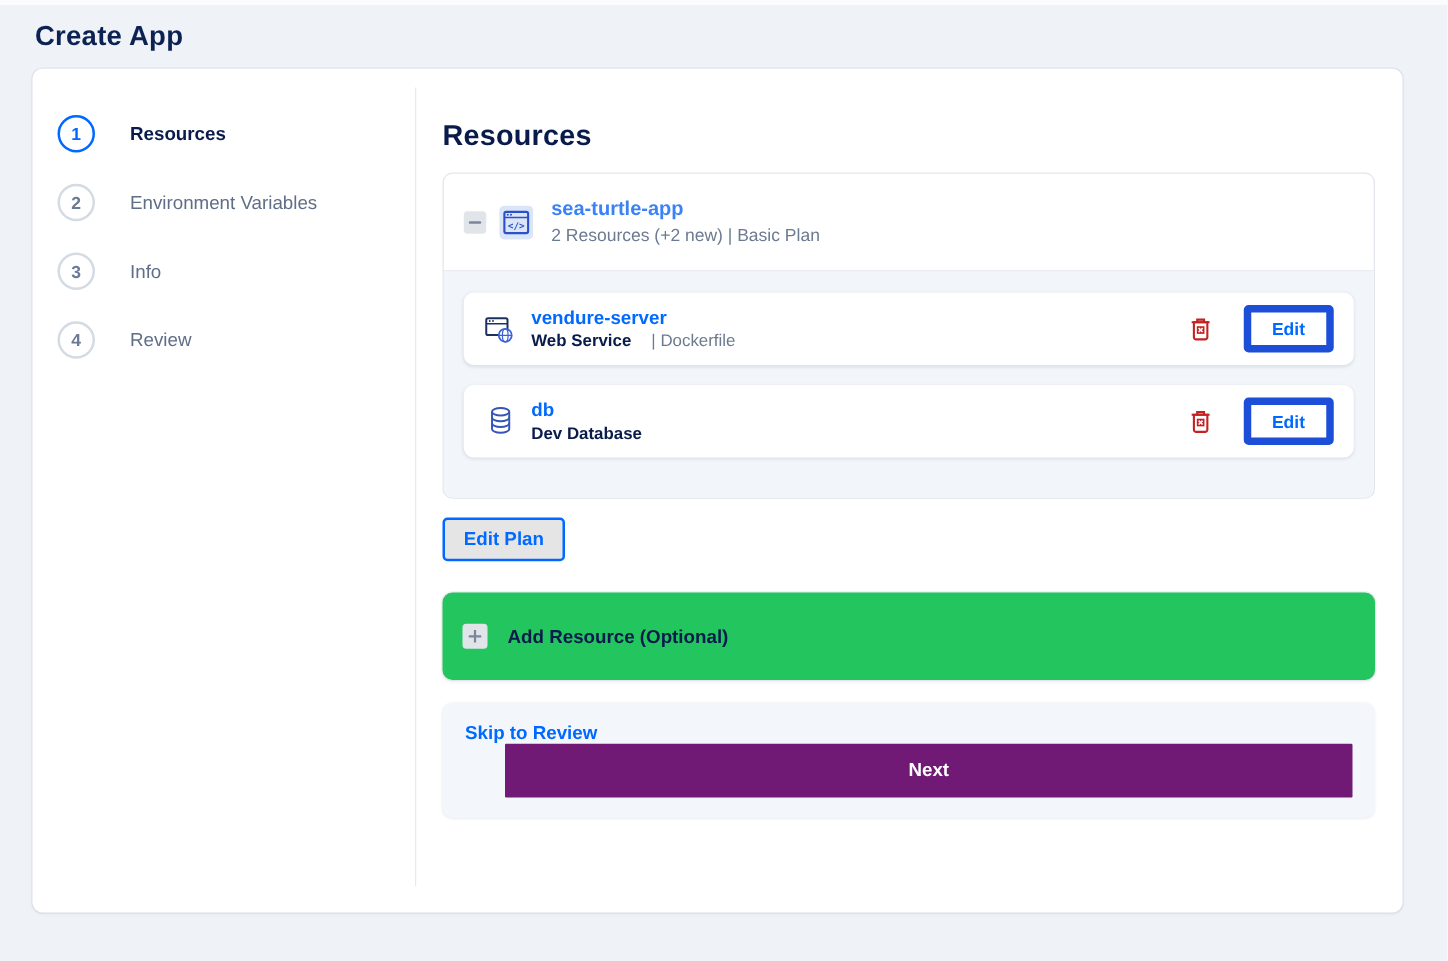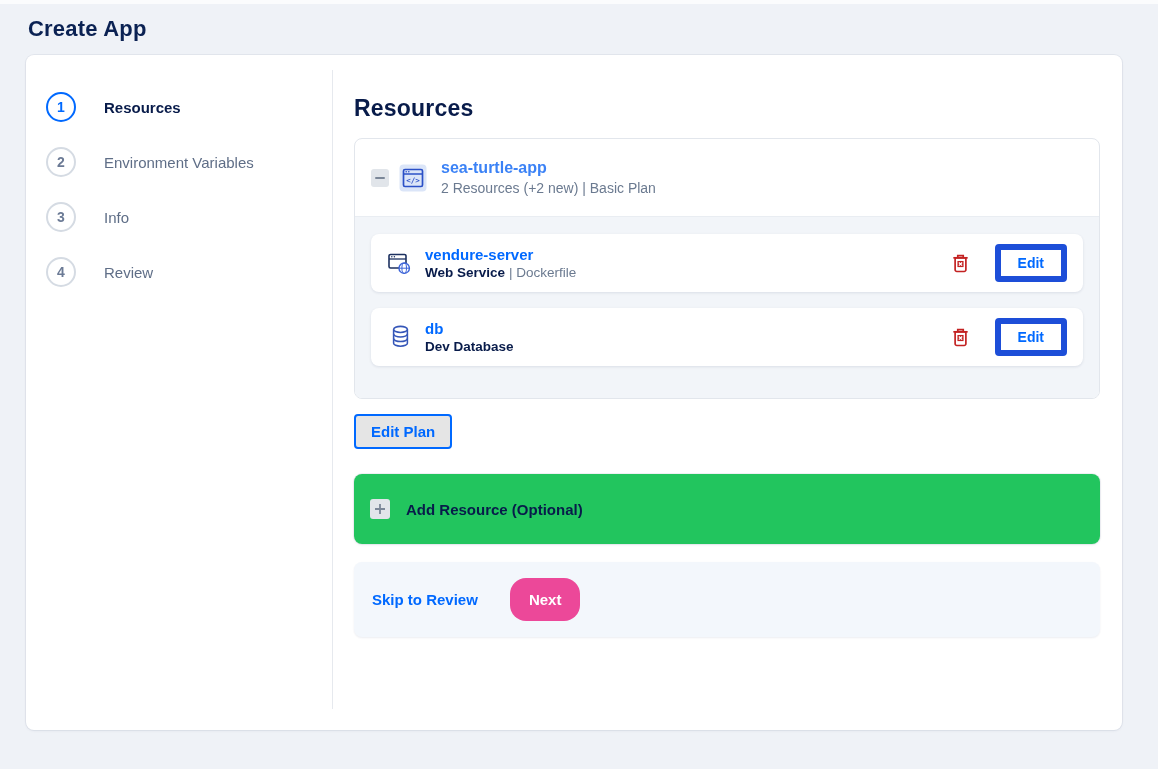--- a/index.html
+++ b/index.html
@@ -57,21 +57,21 @@
   .res-row {
     background:#fff; border-radius:8px; box-shadow:0 1px 3px rgba(10,25,70,.10);
     display:flex; align-items:center; padding:10px 16px; margin-bottom:16px; min-height:54px;
   }
   .res-row:last-child { margin-bottom:13px; }
   .res-icon { flex:0 0 26px; display:flex; align-items:center; justify-content:center; }
   .res-texts { margin-left:12px; }
   .res-name { font-size:15px; font-weight:700; color:#0069ff; cursor:pointer; }
   .res-type-line { margin-top:2px; font-size:13.5px; }
   .res-type { font-weight:700; color:#081b4a; }
-  .res-detail { color:#6b7a90; margin-left:4px; }
+  .res-detail { color:#6b7a90; margin-left:16px; }
   .row-actions { margin-left:auto; display:flex; align-items:center; }
   .trash-btn { cursor:pointer; display:flex; align-items:center; }
   .edit-btn {
     margin-left:26px; background:#fff; border:6px solid #1d4ed8; border-radius:4px;
     color:#0069ff; font-weight:700; font-size:14px; padding:5px 17px; cursor:pointer;
     font-family:inherit;
   }
   
   .edit-plan-btn {
     margin-top:15px; display:inline-block; background:#e5e5e5; border:2px solid #0069ff;
@@ -86,25 +86,25 @@
   }
   .plus-btn {
     width:20px; height:20px; border-radius:3px; background:#e1e5ea; flex:0 0 20px;
     display:flex; align-items:center; justify-content:center;
   }
   .add-resource-label { font-size:15px; font-weight:700; color:#081b4a; }
   
   .footer-bar {
     margin-top:18px; background:#f3f7fc; border-radius:8px;
     box-shadow:0 1px 2px rgba(14,30,80,.08);
-    display:flex; align-items:center; padding:16px 18px;
+    display:flex; padding:16px 18px;flex-direction:column;
   }
   .skip-link { color:#0069ff; font-weight:700; font-size:15px; cursor:pointer; }
   .next-btn {
-    margin-left:32px; background:#ec4899; color:#fff; border:none; border-radius:16px;
+    margin-left:32px; background:#701a75; color:#fff; border:none; border-radius:1px;
     font-weight:700; font-size:15px; padding:13px 19px; cursor:pointer; font-family:inherit;
   }
 </style>
 </head>
 <body>
 
 <div class="top-strip"></div>
 
 <h1 class="page-title">Create App</h1>
 

